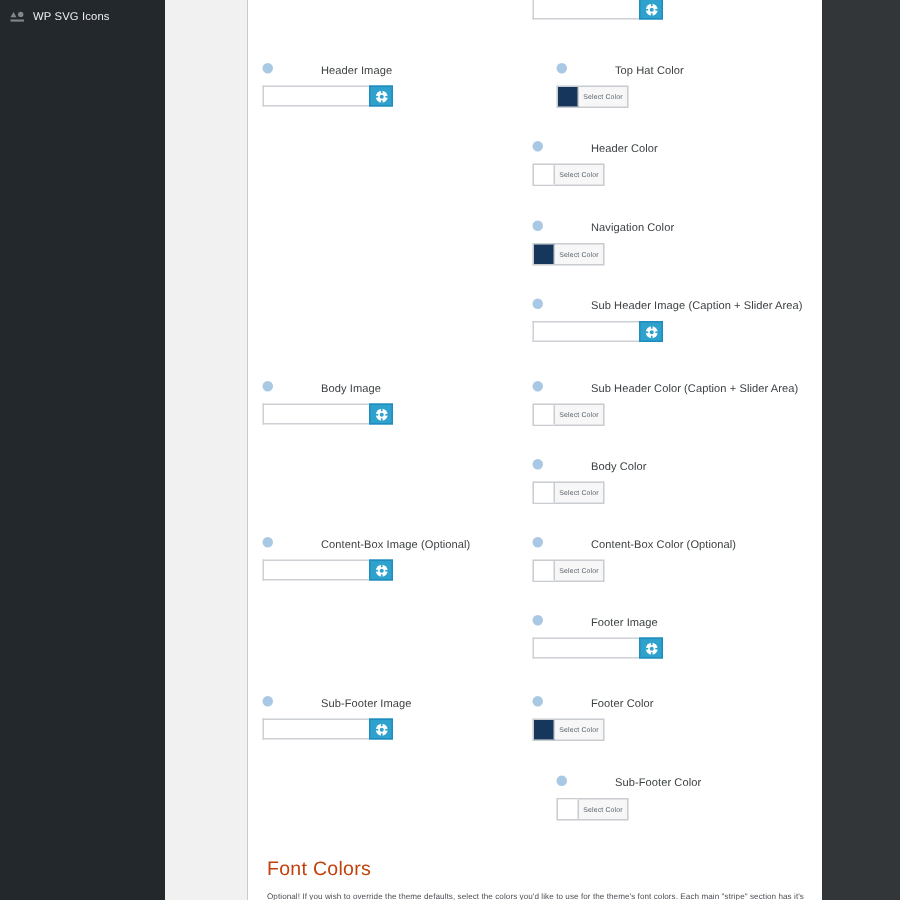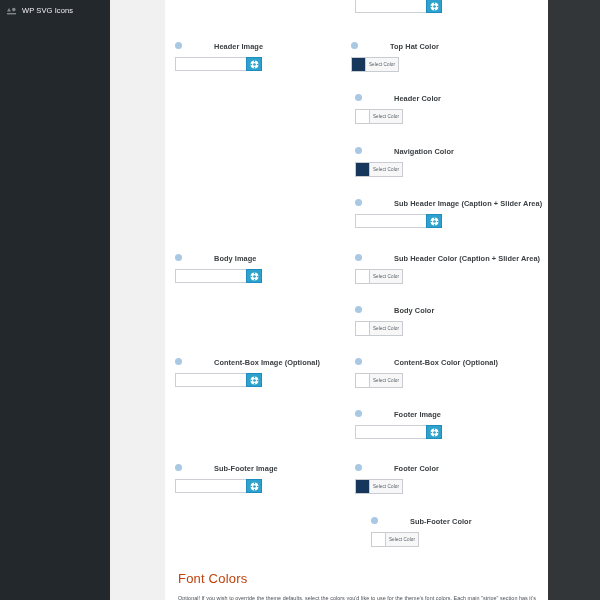--- a/index.html
+++ b/index.html
@@ -77,21 +77,21 @@
     width: 7px; height: 7px;
     border-radius: 50%;
     background: #a8c8e4;
     flex: 0 0 auto;
     position: relative;
     top: -1px;
   }
   .f-label {
     font-size: 7.4px;
     color: #3c4043;
-    font-weight: bold;
+    font-weight: normal;
     letter-spacing: .05px;
     white-space: nowrap;
     padding-left: 28px;
   }
 
   
   .upload {
     display: flex; align-items: stretch;
     height: 14px;
   }
@@ -275,21 +275,21 @@
               <circle cx="8" cy="8" r="2.4" fill="#2ea2cc"></circle>
             <rect x="7" y="0.6" width="2" height="3.2" fill="#2ea2cc"></rect>
               <rect x="7" y="12.2" width="2" height="3.2" fill="#2ea2cc"></rect>
             <rect x="0.6" y="7" width="3.2" height="2" fill="#2ea2cc"></rect>
               <rect x="12.2" y="7" width="3.2" height="2" fill="#2ea2cc"></rect>
           </svg>
         </span>
       </div>
     </div>
 
-    <div class="field" style="left:186px; top:41px;">
+    <div class="field" style="left:206px; top:41px;">
       <div class="lbl-row">
         <span class="info-icon"></span>
         <span class="f-label">Top Hat Color</span>
       </div>
       <div class="colorpick">
         <span class="swatch" style="background-color: rgb(22, 54, 92);"></span>
         <span class="pick-lbl">Select Color</span>
       </div>
     </div>
 

